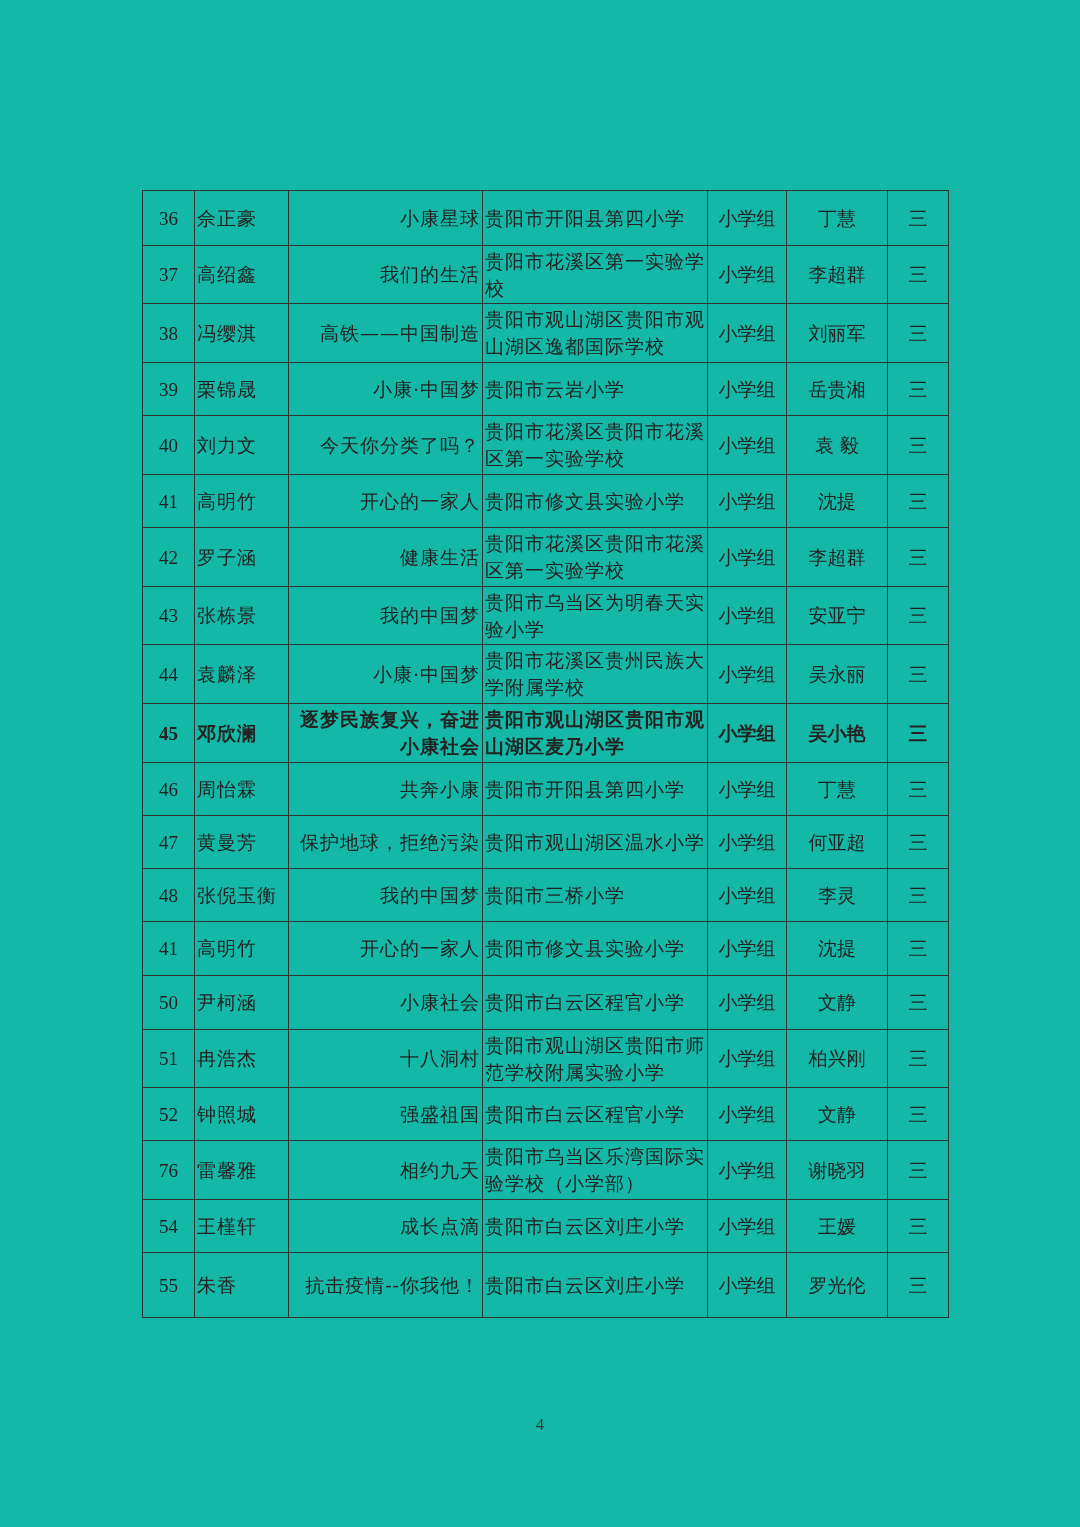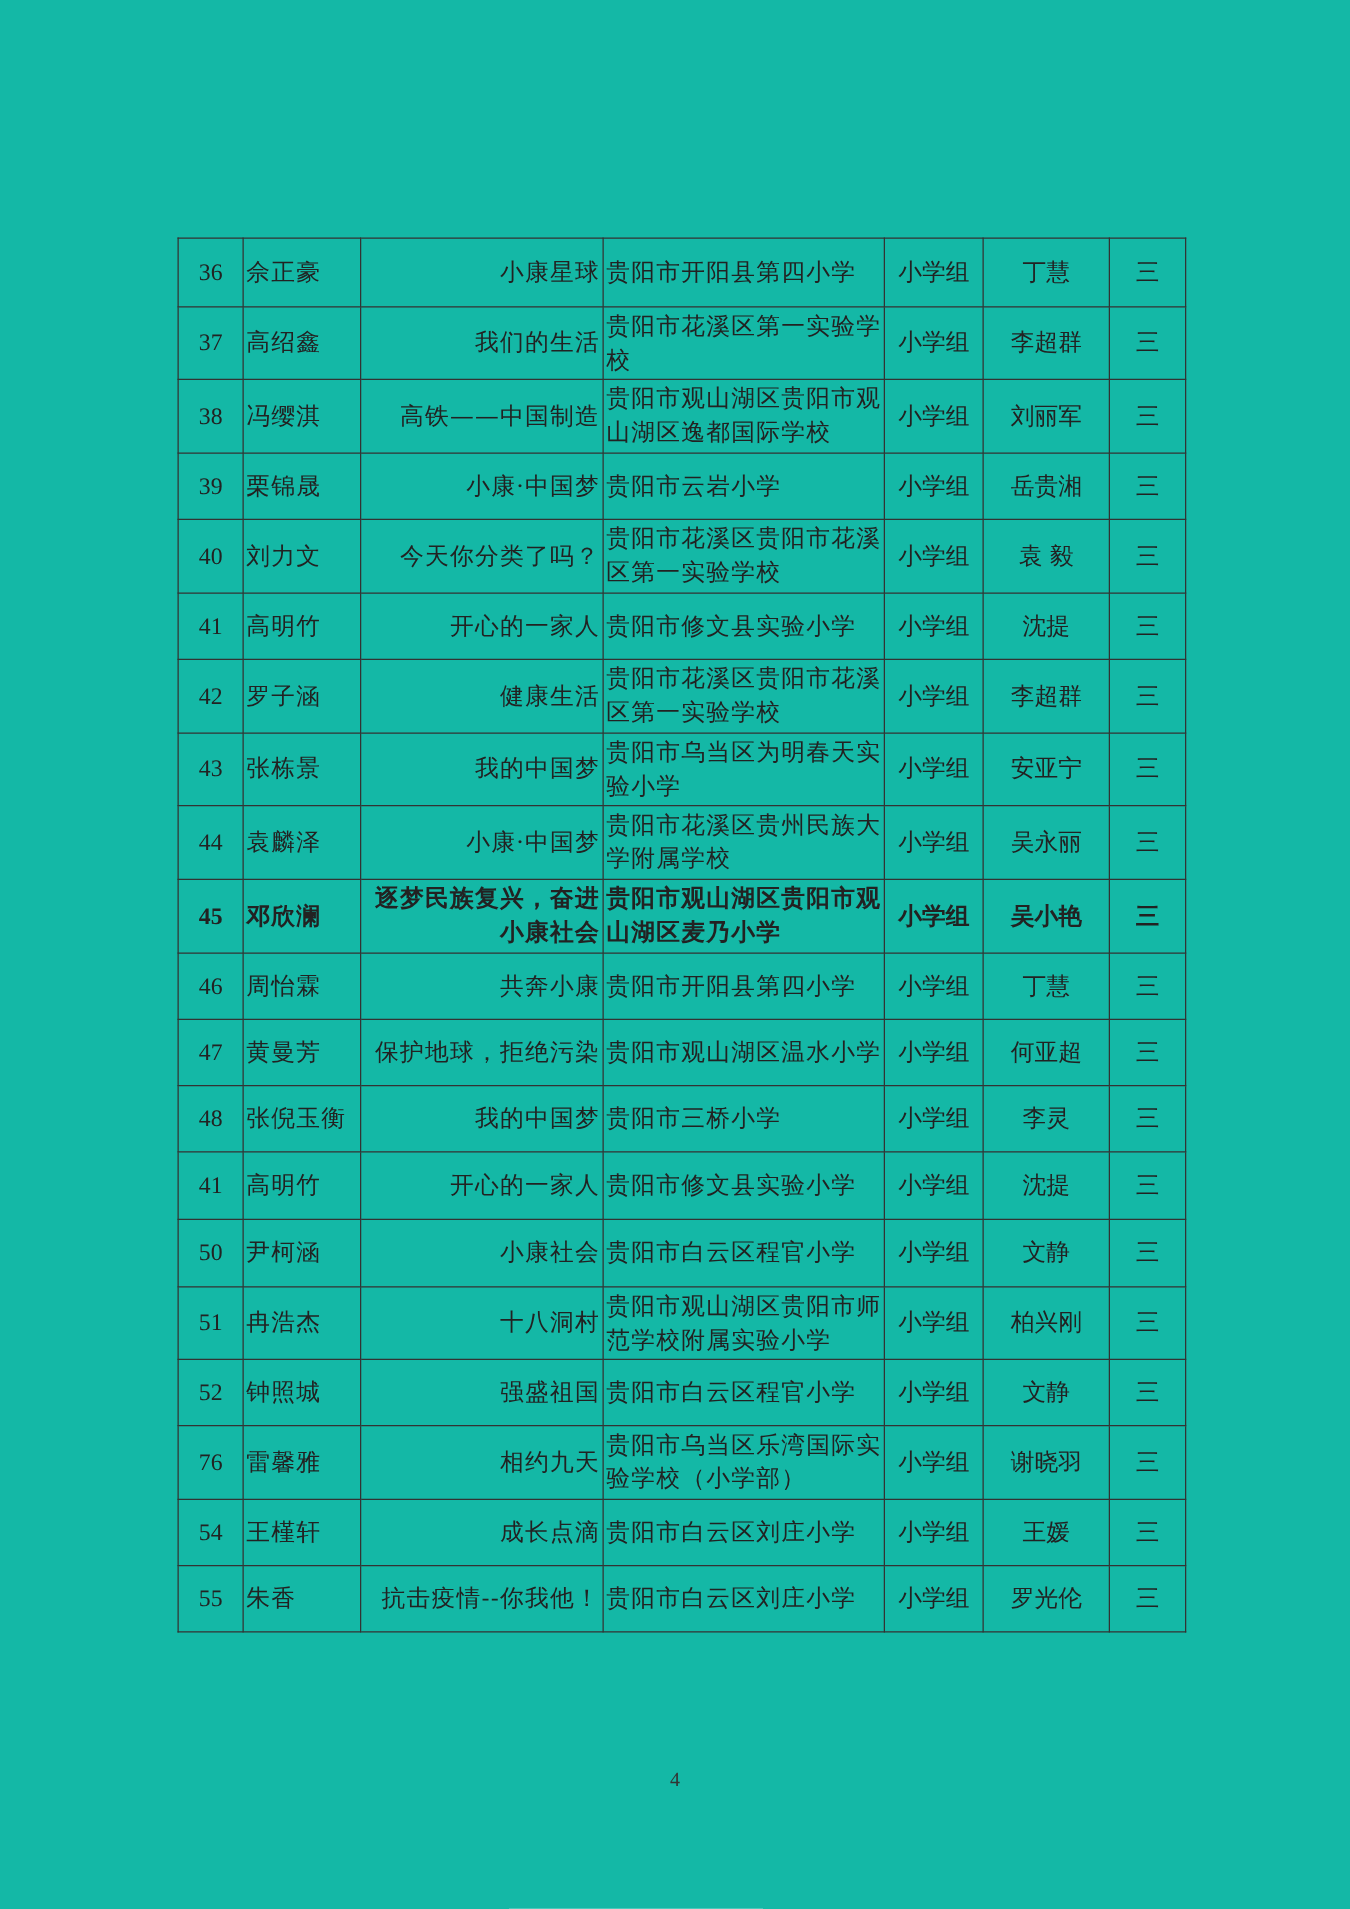--- a/index.html
+++ b/index.html
@@ -199,21 +199,21 @@
   </tr>
         <tr style="height: 53px;">
     <td class="c-no">54</td>
     <td class="c-name">王槿轩</td>
     <td class="c-title">成长点滴</td>
     <td class="c-school">贵阳市白云区刘庄小学</td>
     <td class="c-group">小学组</td>
     <td class="c-teacher">王媛</td>
     <td class="c-award">三</td>
   </tr>
-        <tr style="height: 53px;">
+        <tr style="height: 65px;">
     <td class="c-no">55</td>
     <td class="c-name">朱香</td>
     <td class="c-title">抗击疫情--你我他！</td>
     <td class="c-school">贵阳市白云区刘庄小学</td>
     <td class="c-group">小学组</td>
     <td class="c-teacher">罗光伦</td>
     <td class="c-award">三</td>
   </tr>
       </tbody>
   </table>

